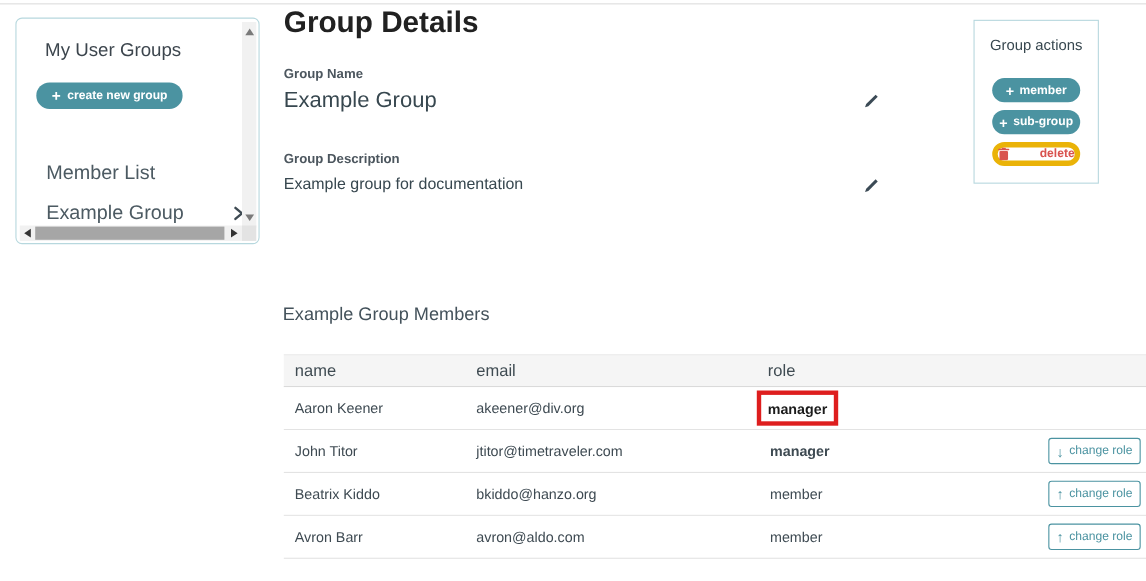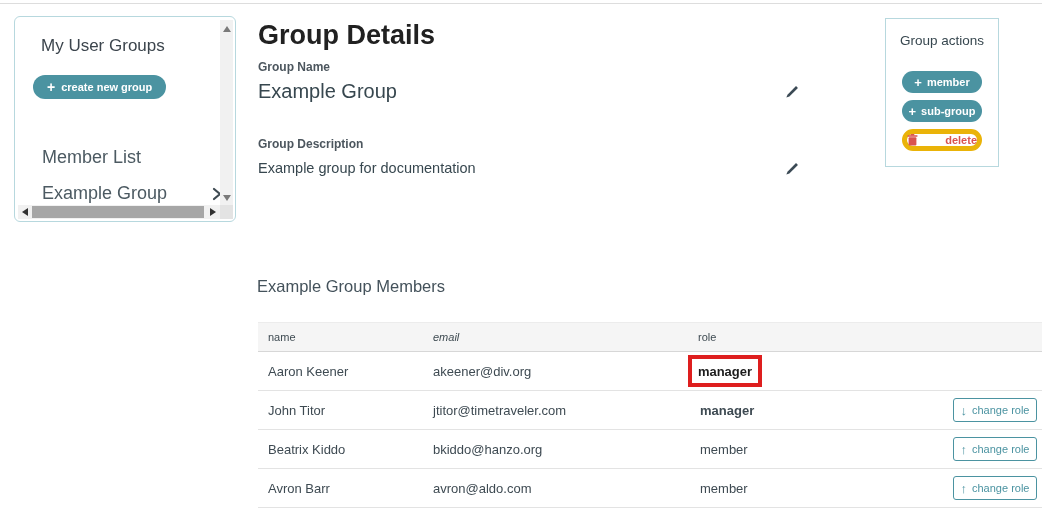--- a/index.html
+++ b/index.html
@@ -30,21 +30,21 @@
     border-left:4px solid transparent; border-right:4px solid transparent; border-top:6px solid #7a7a7a; }
   .hscroll { position:absolute; left:3px; bottom:2px; height:14px; width:202px; background:#f1f1f1; }
   .hscroll .arr-left { position:absolute; left:4px; top:3px; width:0; height:0;
     border-top:4px solid transparent; border-bottom:4px solid transparent; border-right:6px solid #333; }
   .hscroll .arr-right { position:absolute; right:4px; top:3px; width:0; height:0;
     border-top:4px solid transparent; border-bottom:4px solid transparent; border-left:6px solid #333; }
   .hscroll .thumb { position:absolute; left:14px; top:1px; width:172px; height:12px; background:#a6a6a6; }
   .scroll-corner { position:absolute; right:2px; bottom:2px; width:13px; height:14px; background:#e3e3e3; }
 
   
-  .page-title { position:absolute; left:258px; top:20px; font-size:27px; font-weight:bold; color:#212121; }
+  .page-title { position:absolute; left:258px; top:5px; font-size:27px; font-weight:bold; color:#212121; }
   .field-label { position:absolute; left:258px; font-size:12px; font-weight:bold; color:#4c565e;text-align:right; }
   .field-value { position:absolute; left:258px; color:#37474f; }
   .lbl-0 { top:60px; } .val-0 { top:80px; font-size:20px; }
   .lbl-1 { top:137px; } .val-1 { top:160px; font-size:14.5px; }
   .pencil { position:absolute; left:785px; width:14px; height:14px; cursor:pointer; }
   .pencil-0 { top:85px; } .pencil-1 { top:162px; }
 
   
   .actions-card { position:absolute; left:885px; top:18px; width:114px; height:149px;
     background:#fff; border:1px solid #b7d8de; border-radius:0; }
@@ -55,22 +55,22 @@
     font-family:inherit; display:flex; align-items:center; justify-content:center; gap:5px; cursor:pointer; }
   .pill-teal { background:#4b93a1; border:none; color:#fff; }
   .pill-danger { background:#fff; border:5px solid #eab308; color:#d9534f;justify-content:space-between; }
   .pill .plus { font-size:13px; line-height:1; }
 
   
   .members-title { position:absolute; left:257px; top:277px; font-size:16.5px; color:#44525b; }
   .tbl-header { position:absolute; left:258px; top:322px; width:784px; height:30px;
     background:#f5f5f5; border-top:1px solid #ececec; border-bottom:1px solid #d7d7d7; }
   .tbl-header .col, .tbl-row .cell { position:absolute; top:50%; transform:translateY(-50%); }
-  .tbl-header .col { font-size:11px; color:#3f4b52; }
-  .col-name { left:10px; } .col-email { left:175px;font-style:italic; } .col-role { left:440px; }
+  .tbl-header .col { font-size:15px; color:#3f4b52; }
+  .col-name { left:10px; } .col-email { left:175px; } .col-role { left:440px; }
   .tbl-row { position:absolute; left:258px; width:784px; height:39px; border-bottom:1px solid #e3e3e3; background:#fff; }
   .row-0 { top:352px; } .row-1 { top:391px; } .row-2 { top:430px; } .row-3 { top:469px; }
   .tbl-row .cell { font-size:13px; color:#3e4a52; }
   .cell-name { left:10px; } .cell-email { left:175px; } .cell-role { left:442px; }
   .role-bold { font-weight:bold; color:#1c1c1c; }
   .role-normal { color:#5c5c5c; }
   .highlight-box { position:absolute; left:430px; top:3px; width:74px; height:32px;
     border:4px solid #de1e1e; background:#fff; display:flex; align-items:center; justify-content:center; }
   .highlight-box .cell-role-in { font-size:13px; font-weight:bold; color:#1c1c1c; }
   .change-role-btn { position:absolute; right:5px; top:50%; transform:translateY(-50%);

